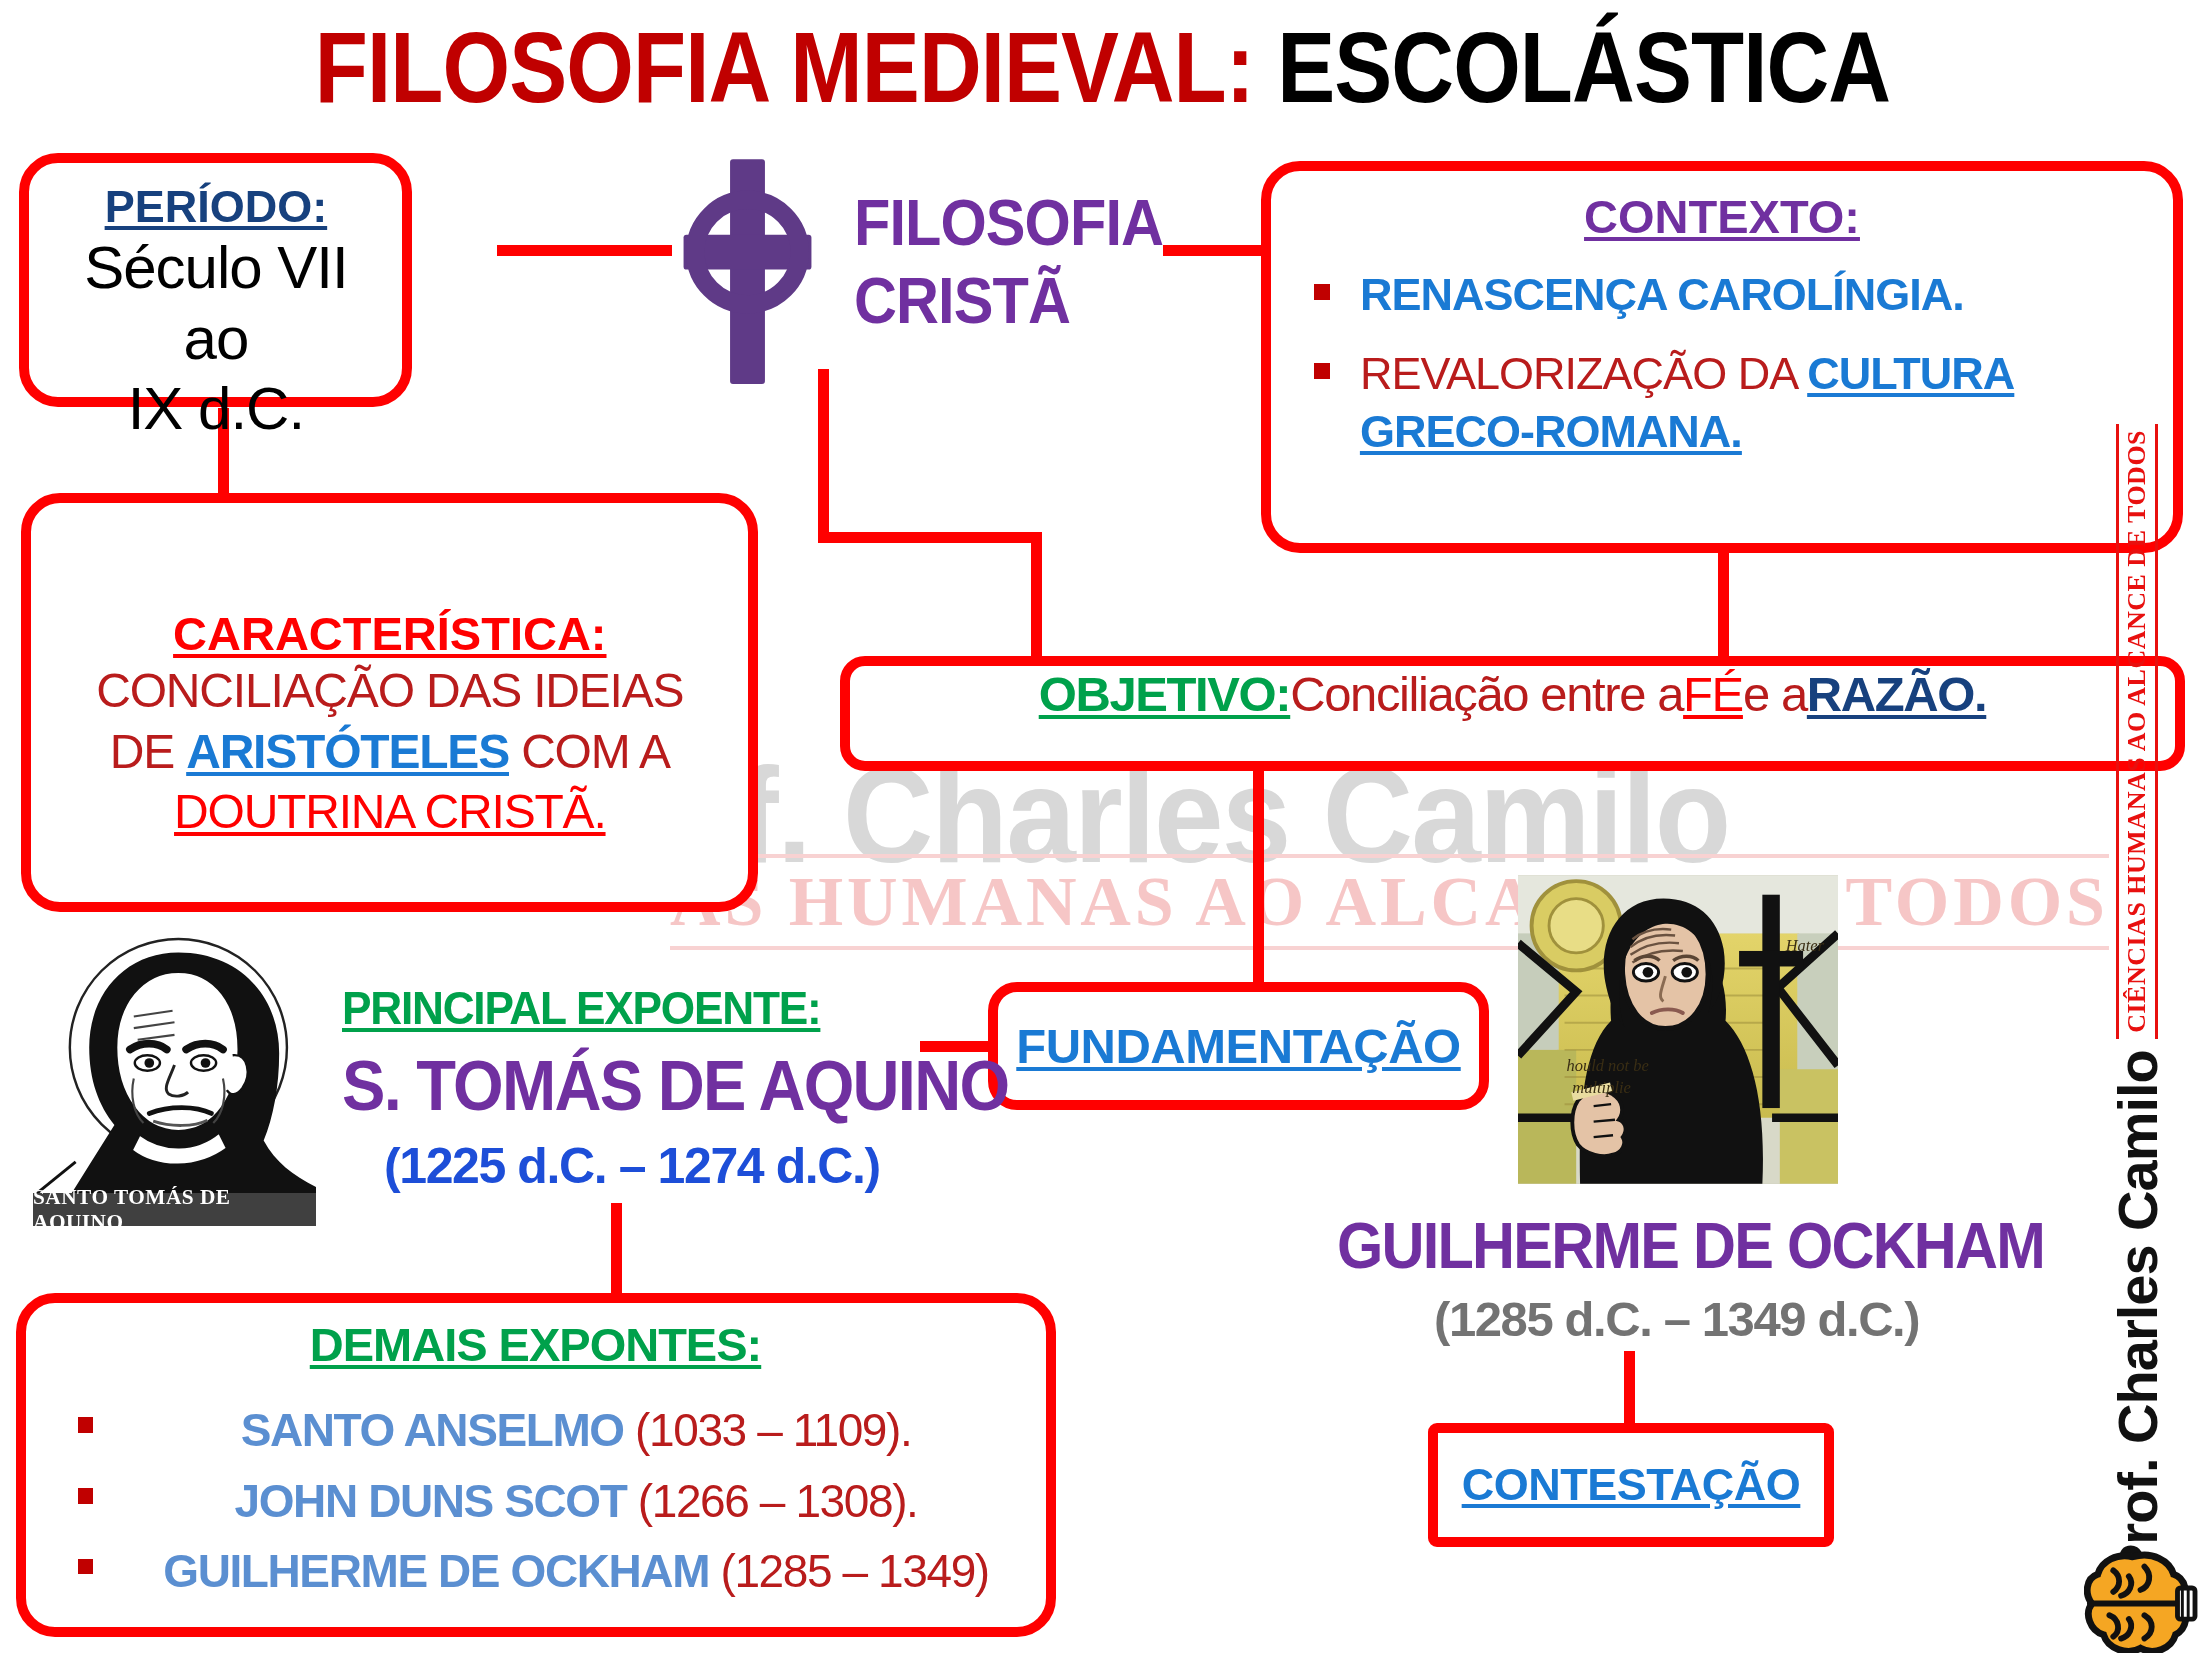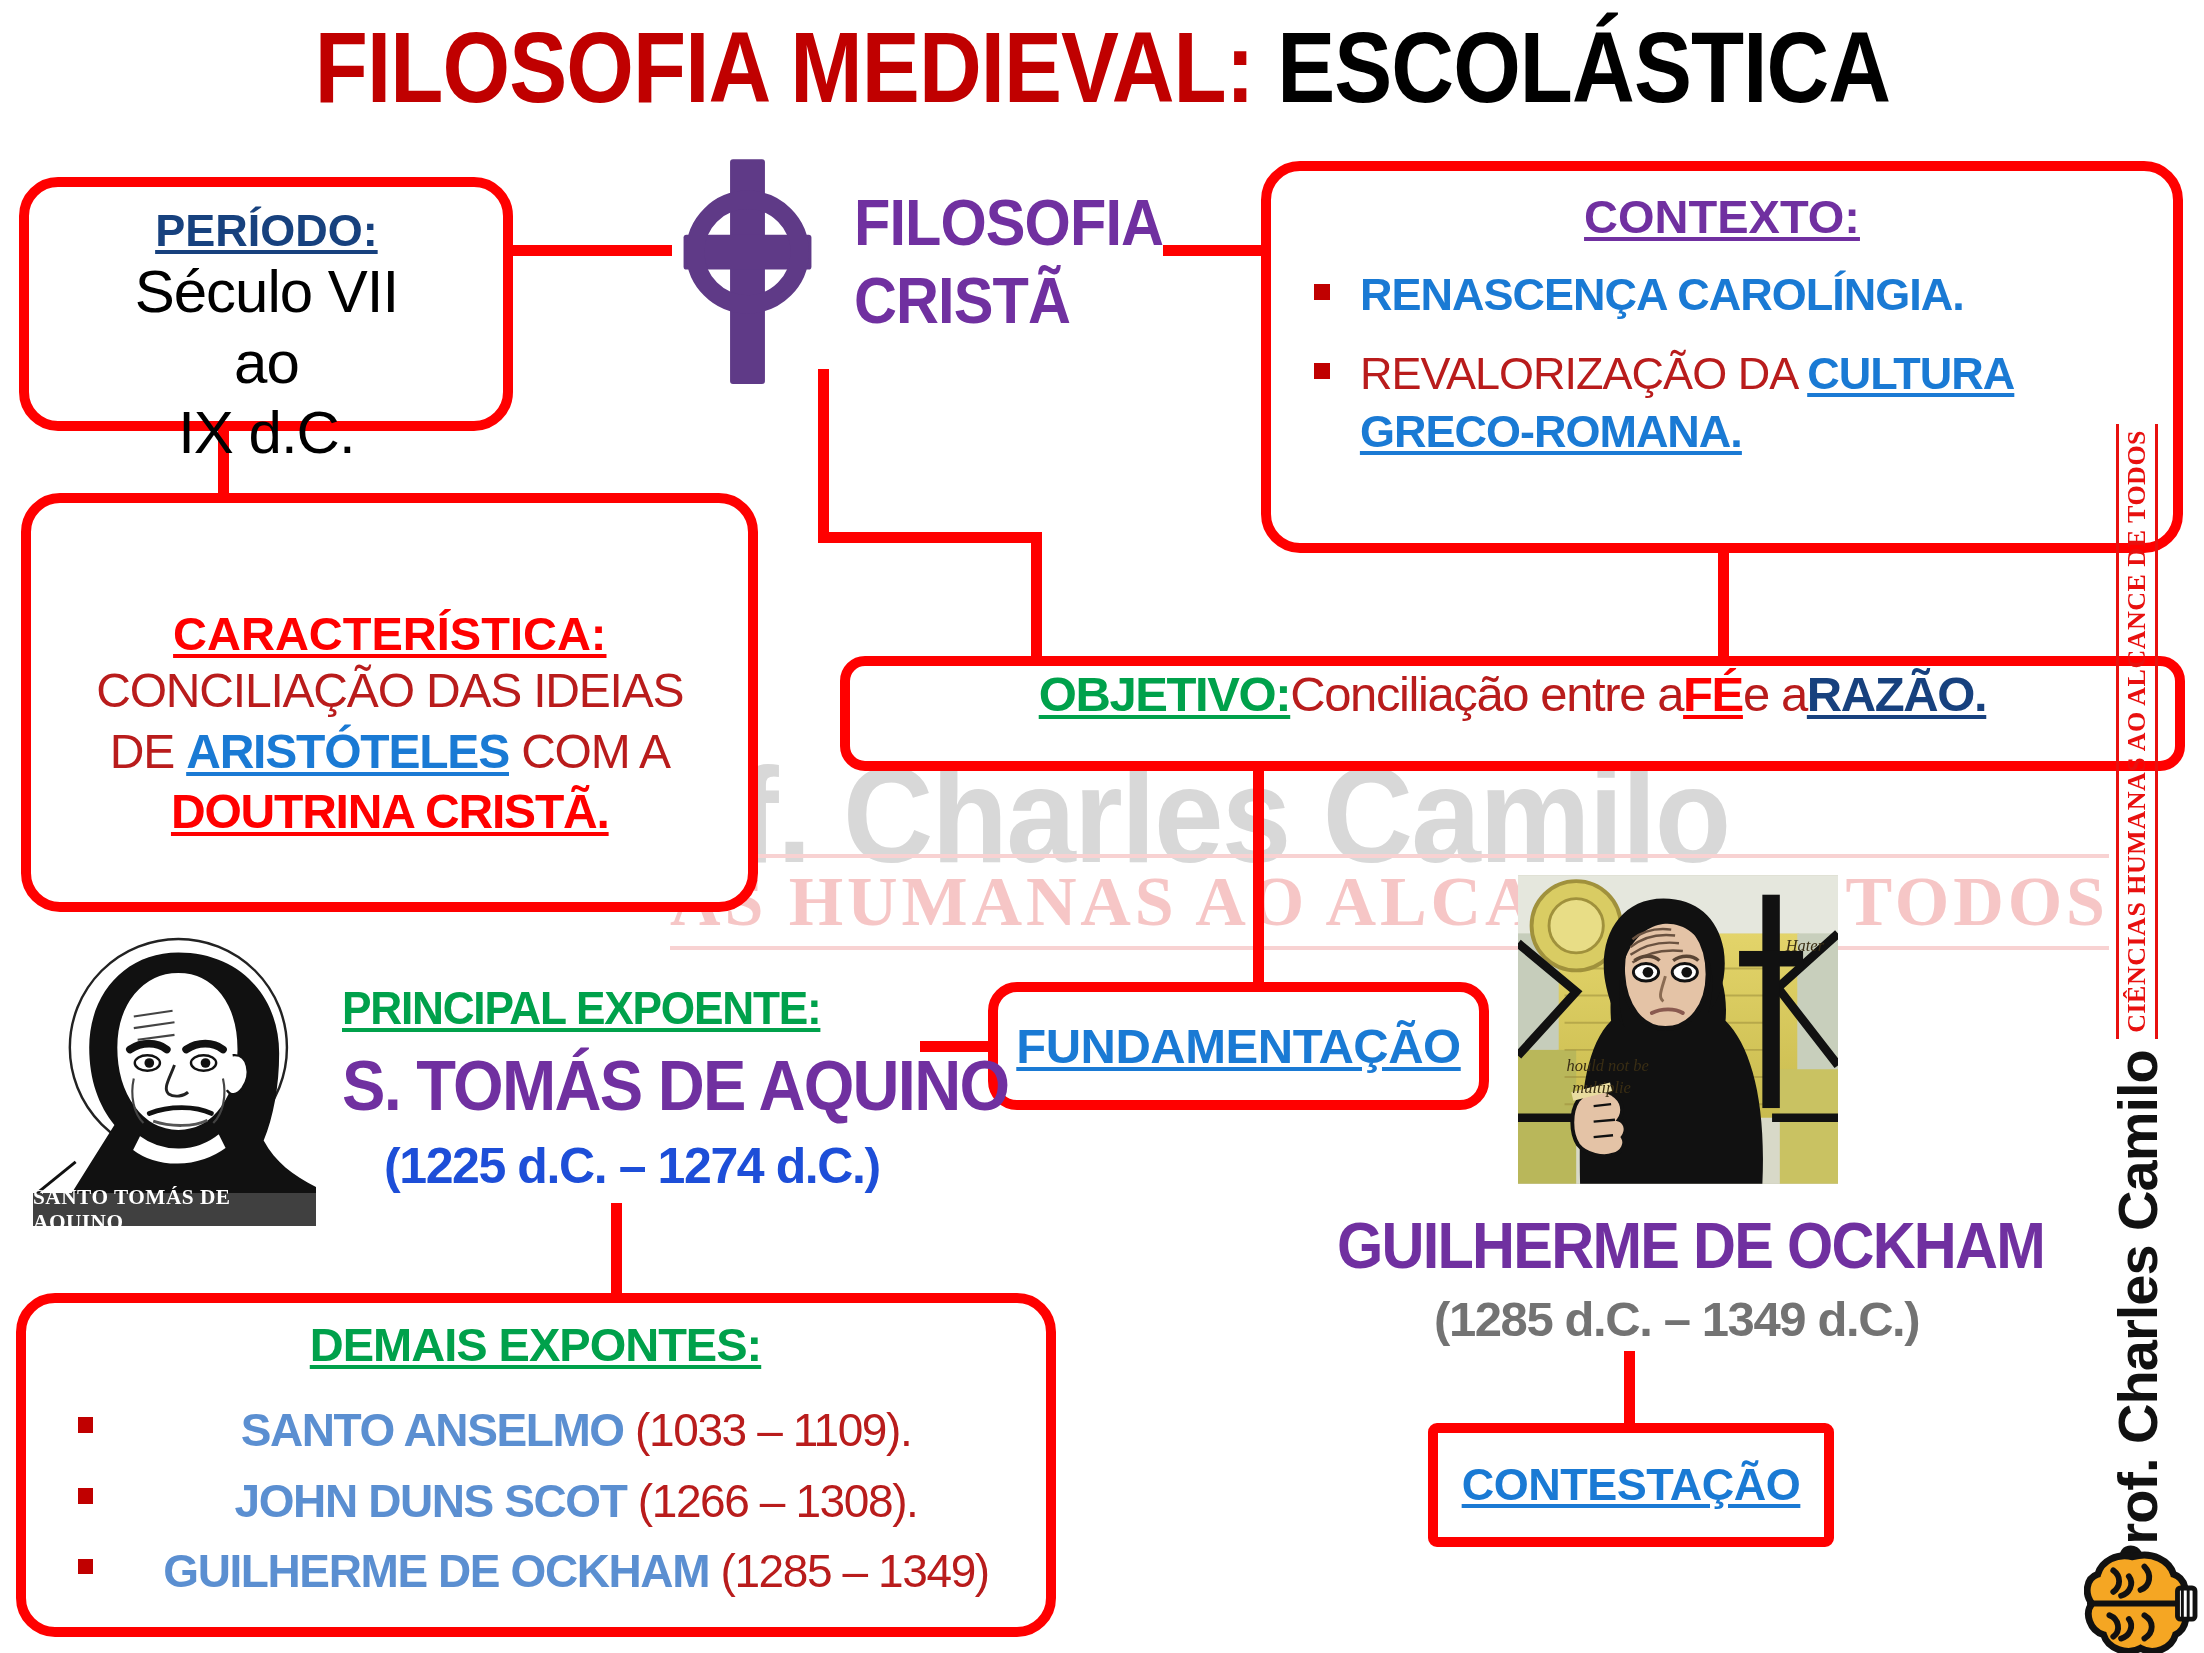--- a/index.html
+++ b/index.html
@@ -50,24 +50,24 @@
   .u{ text-decoration:underline; text-underline-offset:3.9px; }
 
   .hdr-blue{color:#17417e;font-weight:bold;}
   .hdr-purple{color:#7030a0;font-weight:bold;}
   .hdr-red{color:#ff0000;font-weight:bold;}
   .hdr-green{color:#00a14b;font-weight:bold;}
   .c-blue{color:#1a7ad4;font-weight:bold;}
   .c-blue2{color:#5b8fd1;font-weight:bold;}
   .c-navy{color:#17417e;font-weight:bold;}
   .c-black{color:#b91c1c;font-weight:normal;}
-  .c-red{color:#ff0000;font-weight:bold;}
-
-  
-  #periodo-box{left:19.4px;top:153px;width:494px;height:254px;margin-top:24px;}
+  .c-red{color:#ff0000;font-weight:normal;}
+
+  
+  #periodo-box{left:19.4px;top:153px;width:393px;height:254px;}
   #periodo-box .inner{padding:19.4px 9.7px 0;text-align:center;}
   #periodo-box .h{font-size:45px;line-height:1.12;}
   #periodo-box .l{font-size:60px;line-height:1.18;color:#000;font-weight:normal;letter-spacing:-1px;}
 
   
   #carac-box{left:21.3px;top:493px;width:737px;height:419px;}
   #carac-box .inner{padding:103px 21.3px 0;text-align:center;}
   #carac-box .h{font-size:47px;line-height:1.18;}
   #carac-box .l{font-size:48px;line-height:1.26;letter-spacing:-1.2px;white-space:nowrap;}
 

